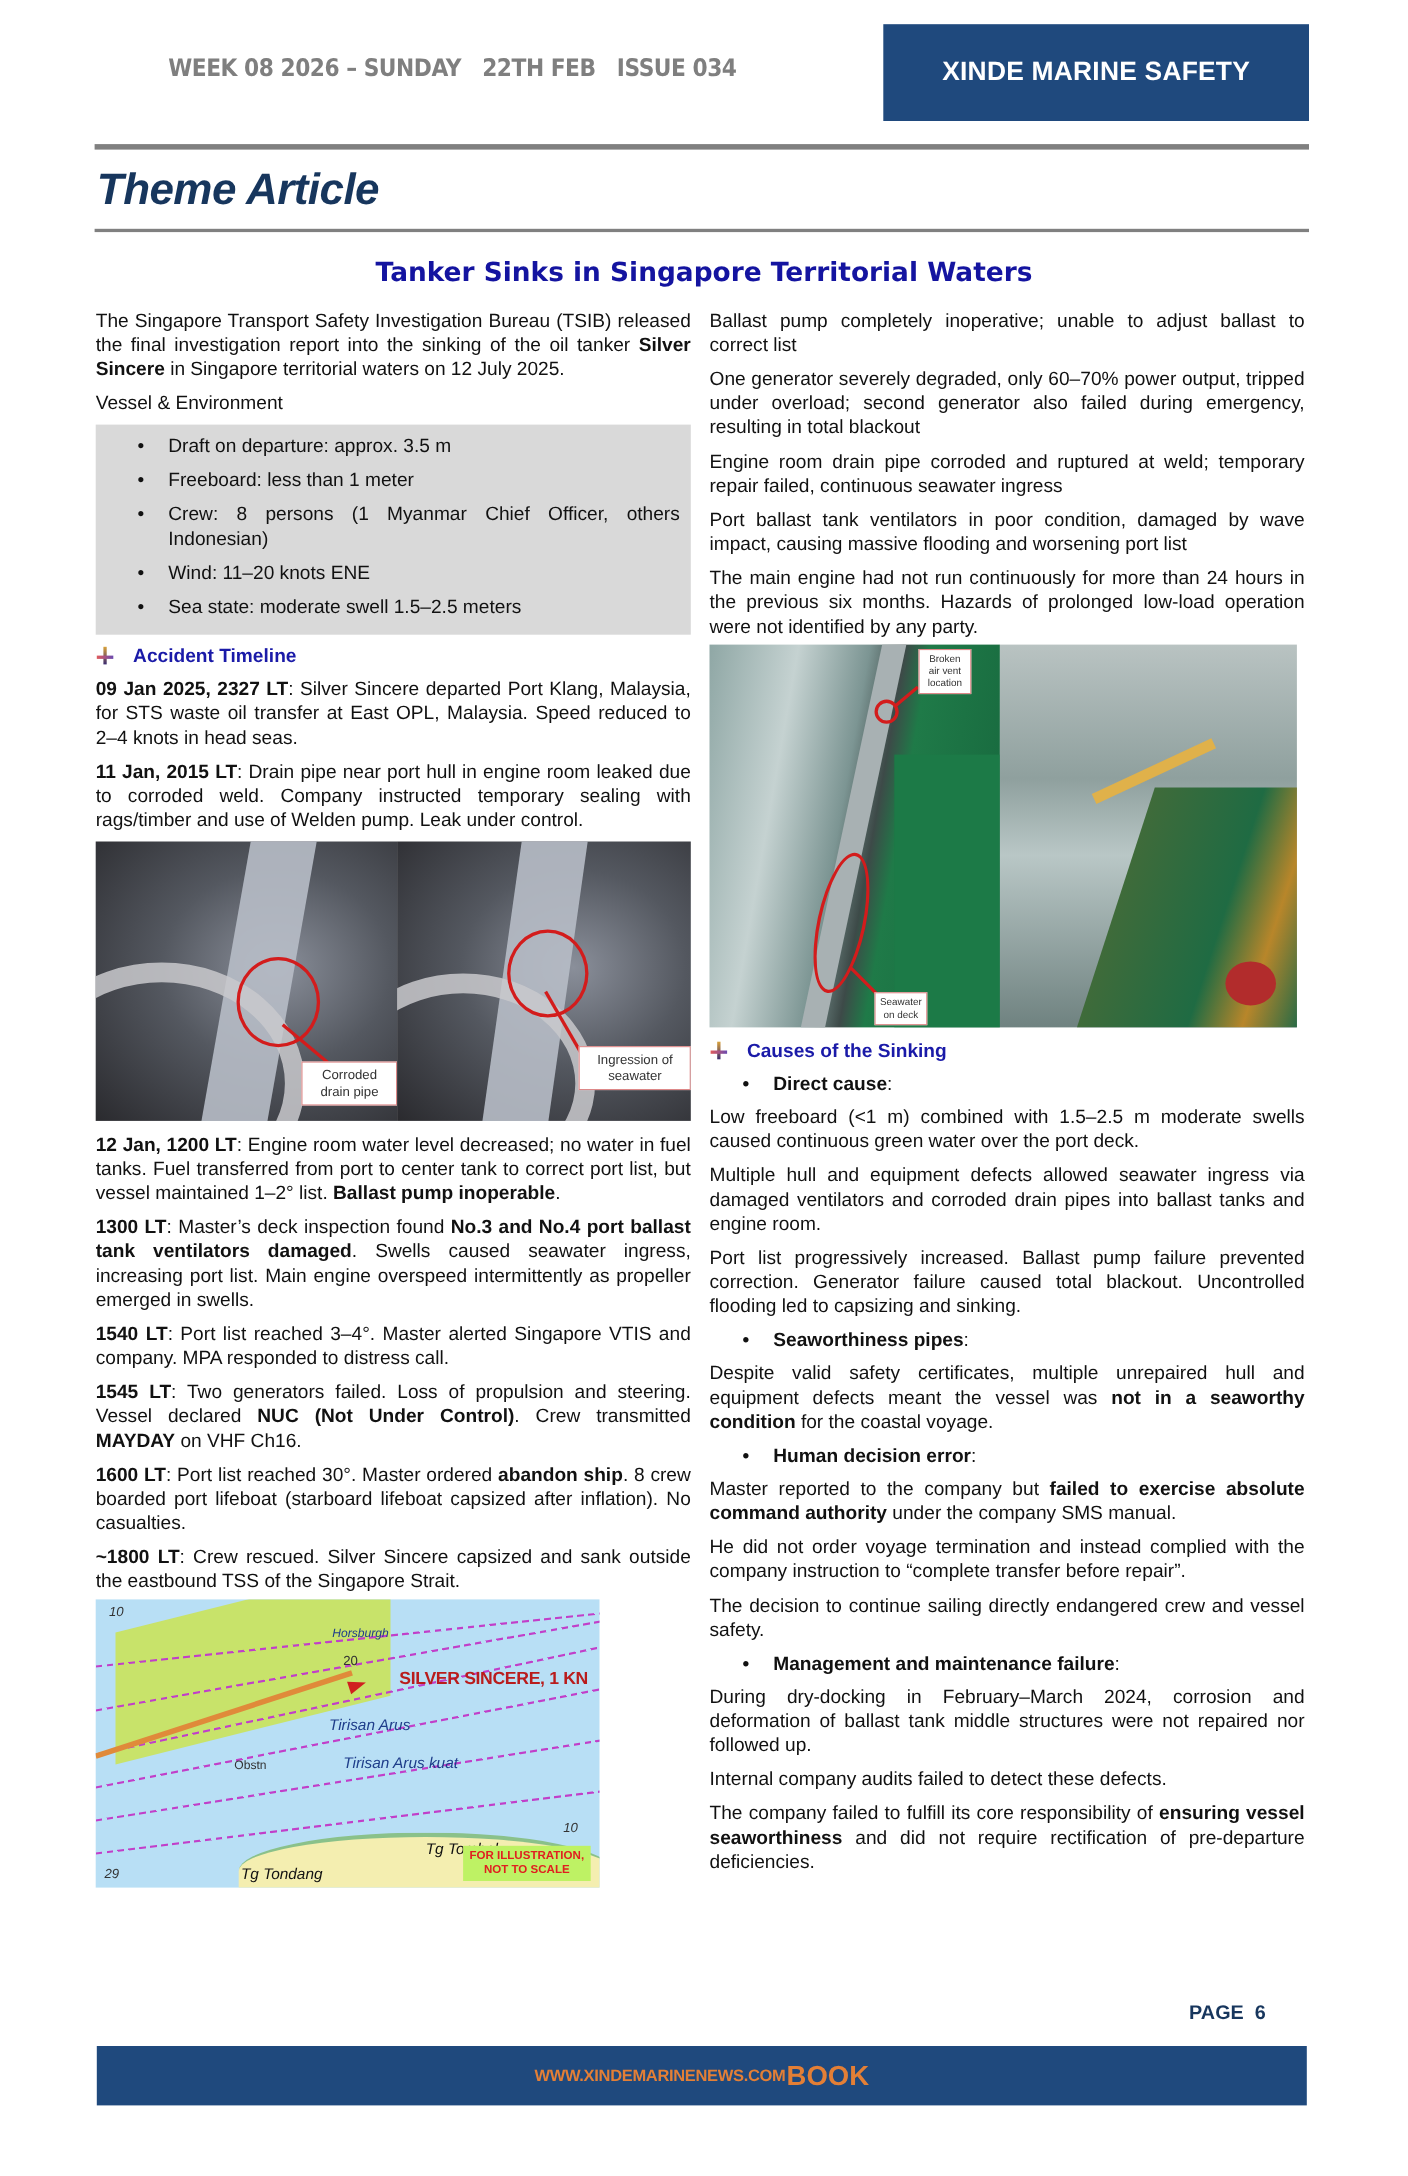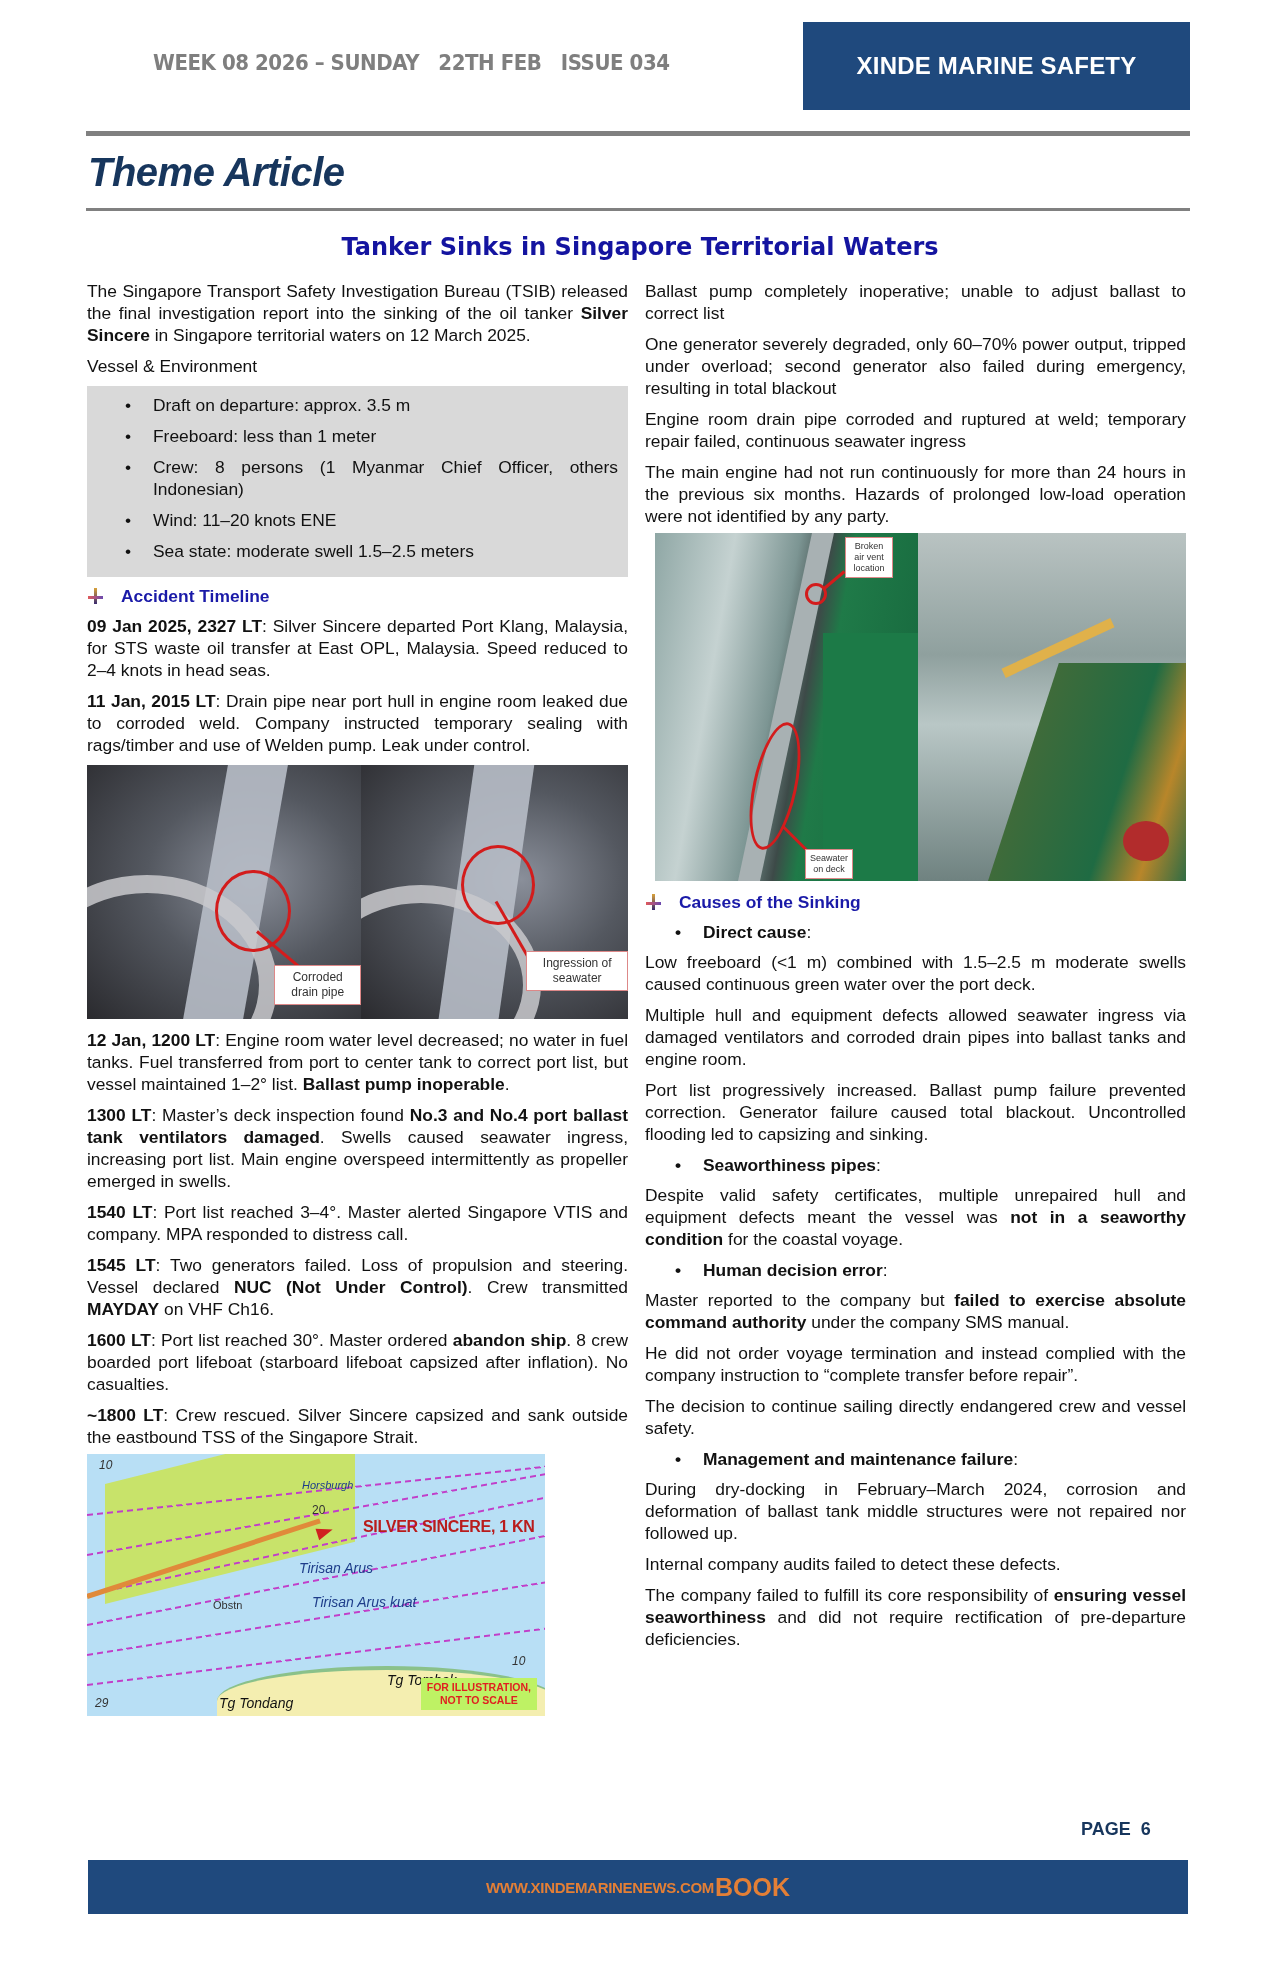--- a/index.html
+++ b/index.html
@@ -37,21 +37,21 @@
   .photo-pair { display: flex; justify-content: space-between; margin: 6px 0 10px 0; height: 254px; }
   .photo { position: relative; overflow: hidden; }
   .photo-dark { width: 279px; height: 254px; background: radial-gradient(ellipse at 60% 45%, #8a8f9a 0%, #545860 45%, #2a2a2e 100%); }
   .photo-dark.b { width: 271px; }
   .pipe { position: absolute; border: 18px solid #c9c9cc; border-radius: 50%; opacity: 0.85; }
   .beam { position: absolute; background: #b7bcc6; opacity: 0.9; }
   .red-circle { position: absolute; border: 3px solid #d31c1c; border-radius: 50%; }
   .red-line { position: absolute; height: 3px; background: #d31c1c; transform-origin: left center; }
   .callout { position: absolute; background: #fff; border: 1px solid #d88; color: #333; font-size: 12px; line-height: 15px; text-align: center; padding: 4px 6px; }
 
-  .deck-pair { display: flex; margin: 0 0 10px 10px; height: 348px; }
+  .deck-pair { display: flex; margin: 0 0 10px 0; height: 348px; }
   .deck-a { width: 264px; height: 348px; position: relative; overflow: hidden; background: linear-gradient(100deg, #8fa7a5 0%, #c5d2d1 25%, #7c9593 45%, #3d4a48 55%, #1f7a48 62%, #16653c 100%); }
   .deck-b { width: 270px; height: 348px; position: relative; overflow: hidden; background: linear-gradient(180deg, #b9c3c2 0%, #8fa09e 35%, #b9c7c6 55%, #6f8280 100%); }
   .deck-b .hull { position: absolute; left: 70px; top: 130px; width: 200px; height: 218px; background: linear-gradient(90deg, #3f6b3a, #1f6b43 50%, #b8862a 75%, #2a6b45); transform: skewX(-18deg); transform-origin: bottom left; }
   .deck-b .crane { position: absolute; left: 80px; top: 110px; width: 120px; height: 10px; background: #e0b14a; transform: rotate(-25deg); }
   .deck-b .buoy { position: absolute; left: 205px; top: 288px; width: 46px; height: 40px; border-radius: 50%; background: #b22c2c; }
   .deck-a .rail { position: absolute; left: 120px; top: 0; width: 22px; height: 348px; background: #a8b1b3; transform: skewX(-12deg); }
   .deck-a .green { position: absolute; left: 168px; top: 100px; width: 96px; height: 248px; background: #1c7a47; }
 
   .chart-map { position: relative; width: 458px; height: 262px; margin-top: 6px; overflow: hidden; background: #b8dff5; }
   .map-green { position: absolute; left: 18px; top: 30px; width: 250px; height: 120px; background: #c8e36a; transform: skewY(-14deg); transform-origin: left top; }
@@ -73,21 +73,21 @@
 
 <div class="hdr-date">WEEK 08 2026 – SUNDAY   22TH FEB   ISSUE 034</div>
 <div class="hdr-brand">XINDE MARINE SAFETY</div>
 <div class="rule-top"></div>
 <div class="theme-title">Theme Article</div>
 <div class="rule-theme"></div>
 
 <h1 class="article-title">Tanker Sinks in Singapore Territorial Waters</h1>
 
 <div class="col col-left">
-  <p><span>The Singapore Transport Safety Investigation Bureau (TSIB) released the final investigation report into the sinking of the oil tanker </span><b>Silver Sincere</b><span> in Singapore territorial waters on 12 March 2025.</span></p>
+  <p><span>The Singapore Transport Safety Investigation Bureau (TSIB) released the final investigation report into the sinking of the oil tanker </span><b>Silver Sincere</b><span> in Singapore territorial waters on 12 July 2025.</span></p>
   <p>Vessel &amp; Environment</p>
   <div class="env-box">
     <ul>
       <li>Draft on departure: approx. 3.5 m</li>
       <li>Freeboard: less than 1 meter</li>
       <li>Crew: 8 persons (1 Myanmar Chief Officer, others Indonesian)</li>
       <li>Wind: 11–20 knots ENE</li>
       <li>Sea state: moderate swell 1.5–2.5 meters</li>
     </ul>
   </div>
@@ -152,20 +152,21 @@
       <div>FOR ILLUSTRATION,</div>
       <div>NOT TO SCALE</div>
     </div>
   </div>
 </div>
 
 <div class="col col-right">
   <p>Ballast pump completely inoperative; unable to adjust ballast to correct list</p>
   <p>One generator severely degraded, only 60–70% power output, tripped under overload; second generator also failed during emergency, resulting in total blackout</p>
   <p>Engine room drain pipe corroded and ruptured at weld; temporary repair failed, continuous seawater ingress</p>
+  <p>Port ballast tank ventilators in poor condition, damaged by wave impact, causing massive flooding and worsening port list</p>
   <p style="margin-bottom:6px;">The main engine had not run continuously for more than 24 hours in the previous six months. Hazards of prolonged low-load operation were not identified by any party.</p>
 
   <div class="deck-pair">
     <div class="deck-a">
       <div class="rail"></div>
       <div class="green"></div>
       <div class="red-circle" style="left:150px;top:50px;width:22px;height:22px;"></div>
       <div class="red-line" style="left:168px;top:55px;width:28px;transform:rotate(-40deg);"></div>
       <div class="callout" style="left:190px;top:4px;font-size:9px;line-height:11px;padding:3px 4px;width:48px;">Broken air vent location</div>
       <div class="red-circle" style="left:98px;top:188px;width:44px;height:130px;transform:rotate(12deg);"></div>

